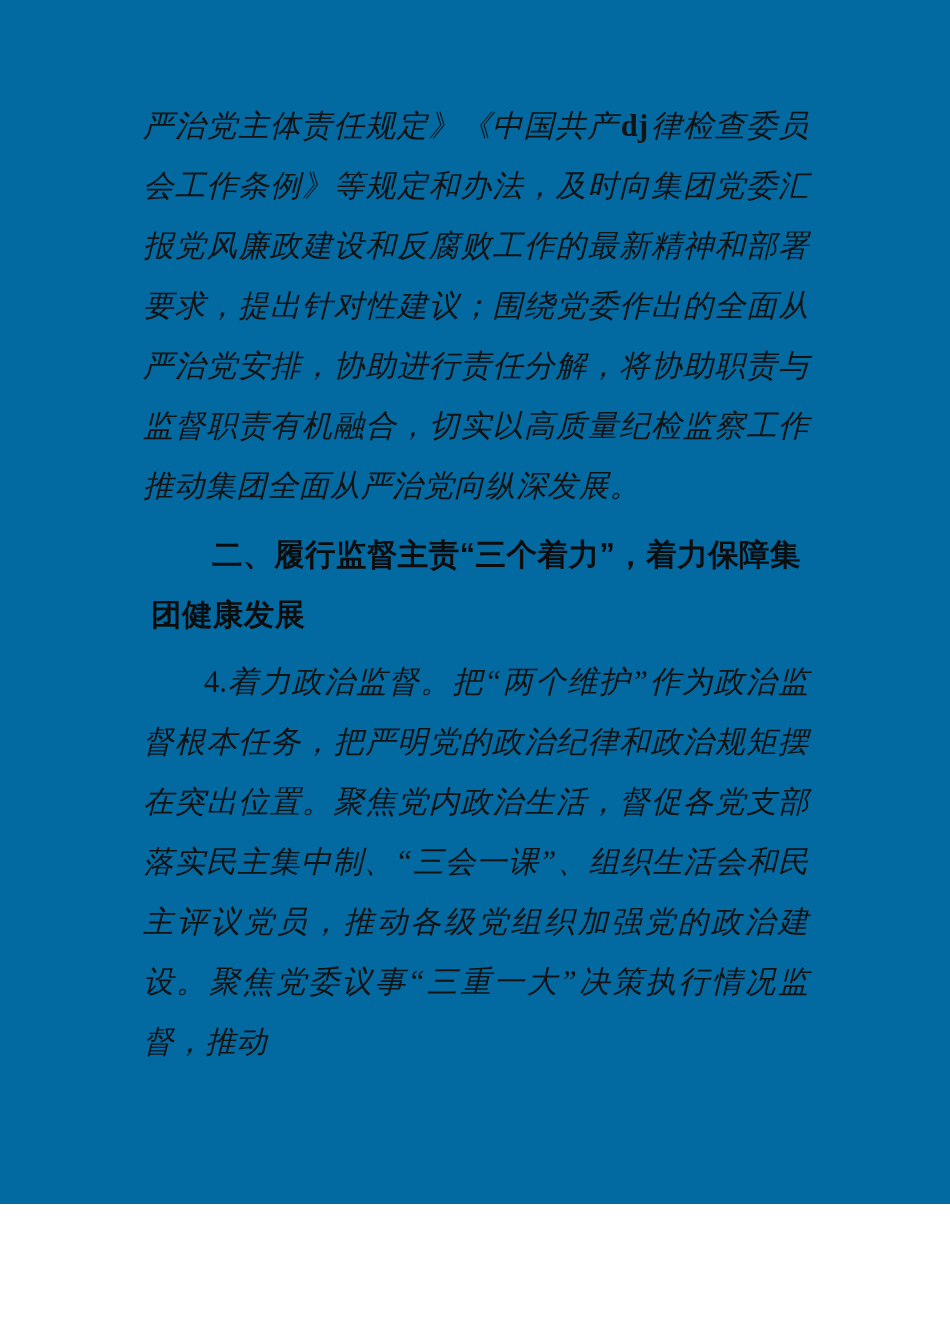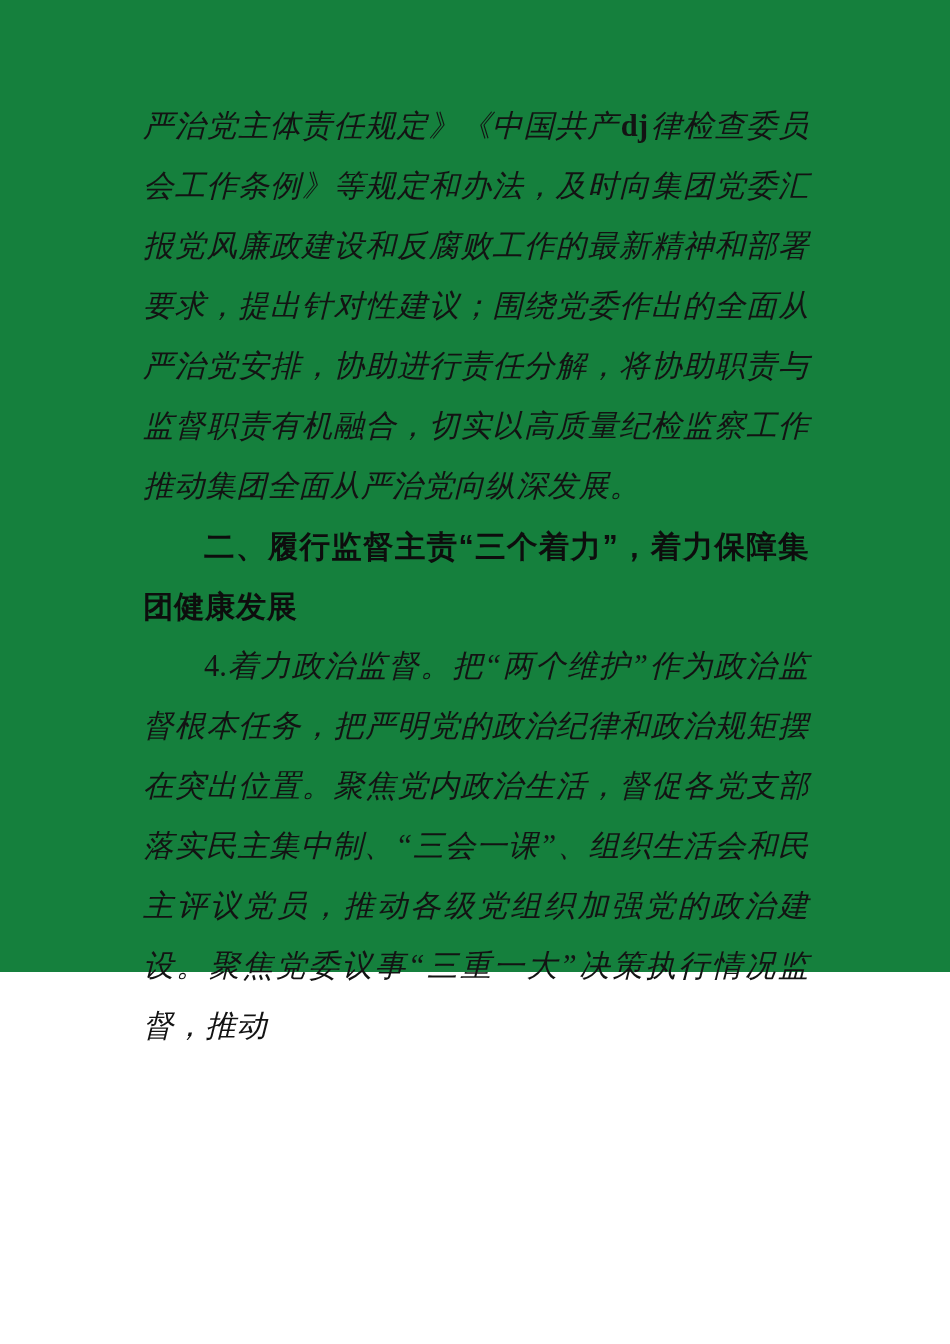--- a/index.html
+++ b/index.html
@@ -11,22 +11,22 @@
     width: 950px;
     height: 1344px;
     overflow: hidden;
     font-family: "Liberation Serif", "DejaVu Serif", serif;
     color: #1a1a1a;
   }
 
   #page {
     position: relative;
     width: 950px;
-    height: 972px;
-    background: #15803d;
+    height: 1204px;
+    background: #0369a1;
     box-sizing: border-box;
   }
 
   #doc-body {
     position: absolute;
     left: 143px;
     top: 96px;
     width: 666px;
   }
 
@@ -57,21 +57,21 @@
     font-family: "Liberation Sans", "DejaVu Sans", sans-serif;
     font-style: normal;
     font-weight: bold;
     font-size: 30.5px;
     line-height: 60px;
     text-align: justify;
     text-align-last: left;
     text-justify: inter-character;
     letter-spacing: 0.4px;
     text-indent: 61px;
-    margin: 0;
+    margin: 8px;
     color: #0d0d0d;
   }
 
   
   .latin {
     font-family: "Liberation Serif", "DejaVu Serif", serif;
     font-style: normal;
     font-weight: 600;
     letter-spacing: 0.3px;
     padding: 0 2px;

